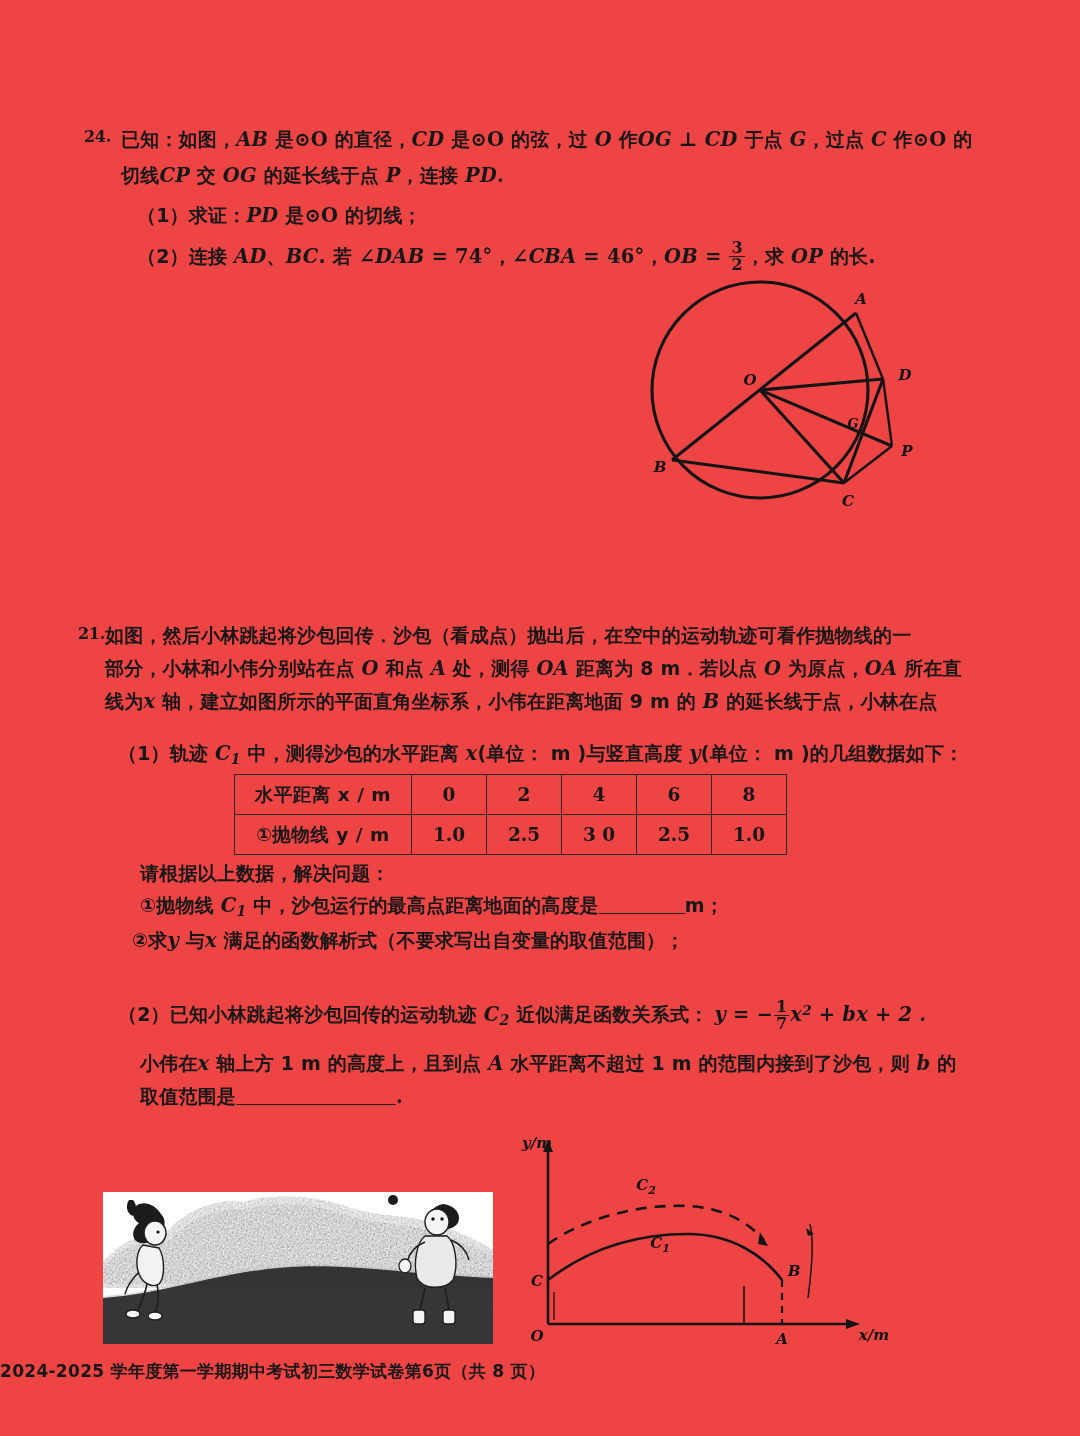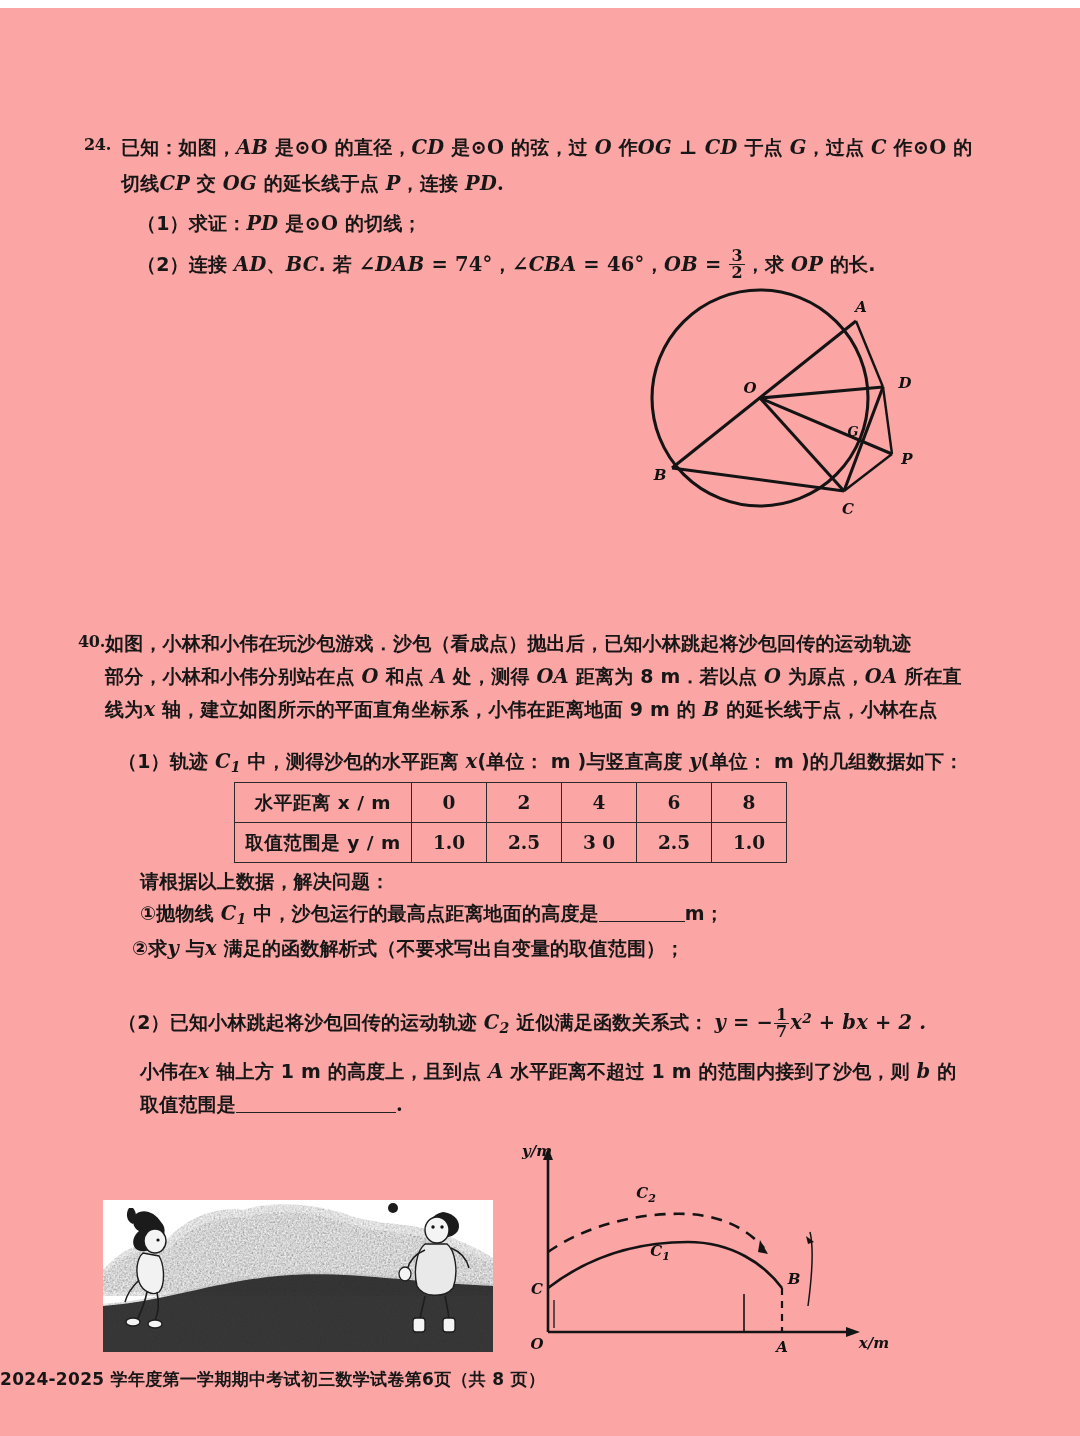--- a/index.html
+++ b/index.html
@@ -11,22 +11,21 @@
     width: 1080px;
     height: 1436px;
     position: relative;
     font-family: "DejaVu Serif", "Liberation Serif", serif;
     color: #171717;
     overflow: hidden;
   }
   .page {
     position: absolute;
     inset: 0;
-    background: #fca5a5;
-    margin-top: 8px;
+    background: #ef4444;
   }
 
   
   .qnum {
     position: absolute;
     font-size: 16px;
     font-weight: 700;
     letter-spacing: -0.3px;
   }
   .line {
@@ -186,23 +185,23 @@
       <text class="fig-label" x="285" y="112" text-anchor="middle">D</text>
       <text class="fig-label" x="241" y="36" text-anchor="middle">A</text>
       <text class="fig-label" x="40" y="204" text-anchor="middle">B</text>
       <text class="fig-label" x="228" y="238" text-anchor="middle">C</text>
       <text class="fig-label" x="130" y="117" text-anchor="middle">O</text>
       <text class="fig-label fig-label-sm" x="233" y="160" text-anchor="middle">G</text>
       <text class="fig-label" x="287" y="188" text-anchor="middle">P</text>
     </svg>
   </div>
 
-  <div class="qnum" style="left:78px; top:624px;">40.</div>
-
-  <div class="line cn" style="left:105px; top:620px;">如图，小林和小伟在玩沙包游戏．沙包（看成点）抛出后，已知小林跳起将沙包回传的运动轨迹</div>
+  <div class="qnum" style="left:78px; top:624px;">21.</div>
+
+  <div class="line cn" style="left:105px; top:620px;">如图，然后小林跳起将沙包回传．沙包（看成点）抛出后，在空中的运动轨迹可看作抛物线的一</div>
 
   <div class="line" style="left:105px; top:653px;">
     <span class="line cn" style="position:static;">部分，小林和小伟分别站在点 </span><span class="it">O</span><span class="line cn" style="position:static;"> 和点 </span><span class="it">A</span><span class="line cn" style="position:static;"> 处，测得 </span><span class="it">OA</span><span class="line cn" style="position:static;"> 距离为 8 m．若以点 </span><span class="it">O</span><span class="line cn" style="position:static;"> 为原点，</span><span class="it">OA</span><span class="line cn" style="position:static;"> 所在直</span>
   </div>
 
   <div class="line" style="left:105px; top:686px;">
     <span class="line cn" style="position:static;">线为</span><span class="it">x</span><span class="line cn" style="position:static;"> 轴，建立如图所示的平面直角坐标系，小伟在距离地面 9 m 的 </span><span class="it">B</span><span class="line cn" style="position:static;"> 的延长线于点，小林在点</span>
   </div>
 
 
@@ -214,21 +213,21 @@
     <tbody>
         <tr>
       <td class="head">水平距离 x / m</td>
       <td class="val">0</td>
       <td class="val">2</td>
       <td class="val">4</td>
       <td class="val">6</td>
       <td class="val">8</td>
     </tr>
     <tr>
-      <td class="head">取值范围是 y / m</td>
+      <td class="head">①抛物线 y / m</td>
       <td class="val">1.0</td>
       <td class="val">2.5</td>
       <td class="val">3 0</td>
       <td class="val">2.5</td>
       <td class="val">1.0</td>
     </tr>
   </tbody>
     </table>
 
   <div class="line cn" style="left:140px; top:858px;">请根据以上数据，解决问题：</div>

